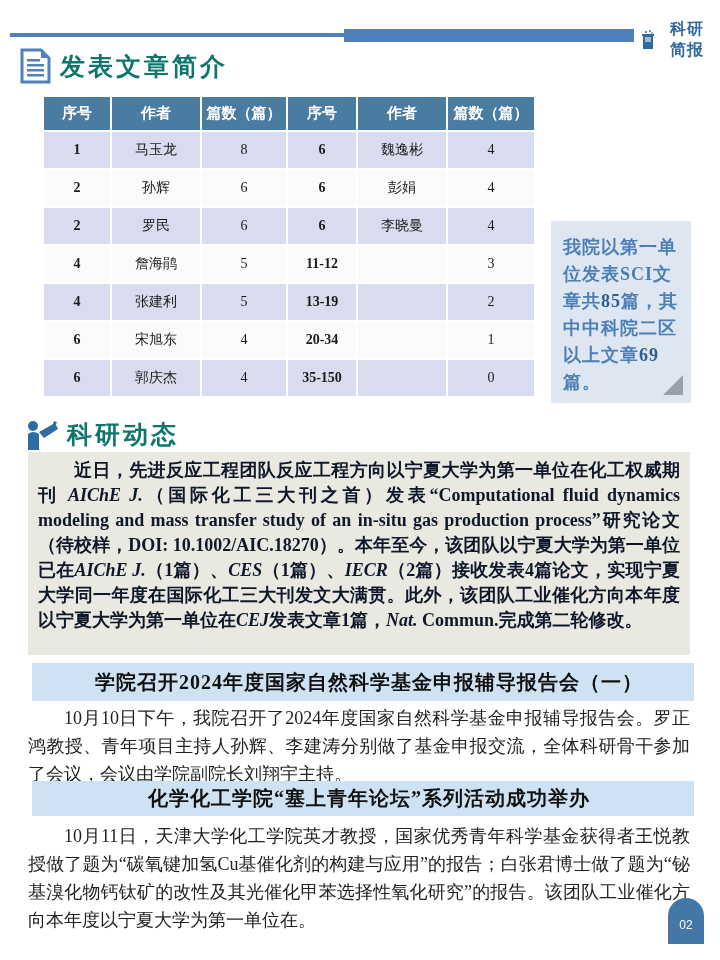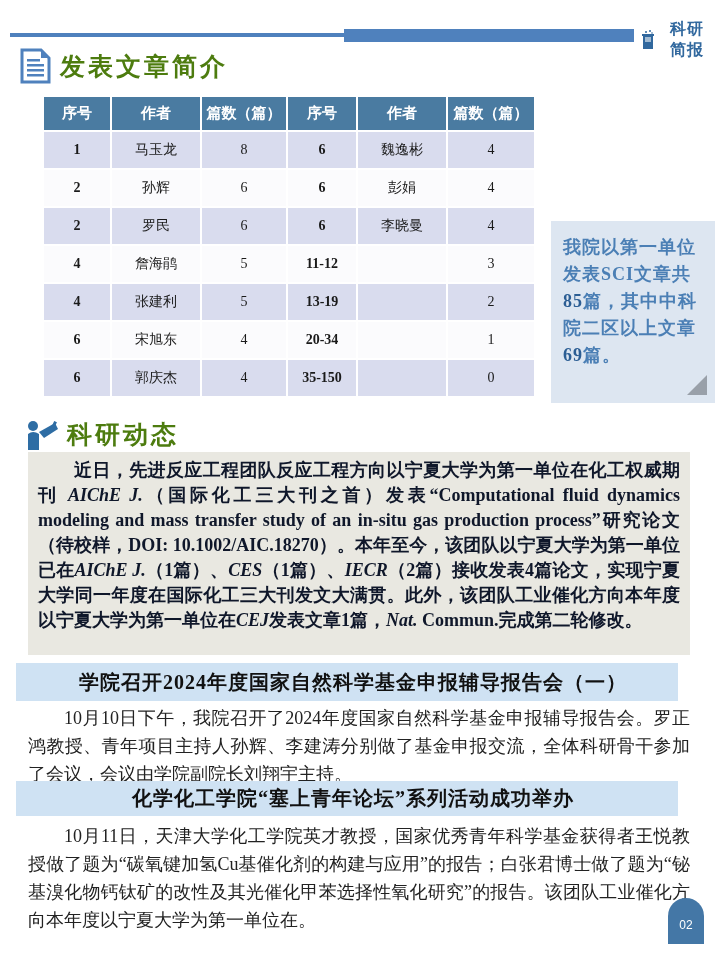--- a/index.html
+++ b/index.html
@@ -9,53 +9,53 @@
     background:#ffffff; overflow:hidden;
   }
   
   .hdr-line  { position:absolute; left:10px;  top:33px; width:334px; height:4px;  background:#4f81bd; }
   .hdr-bar   { position:absolute; left:344px; top:29px; width:290px; height:13px; background:#4f81bd; }
   .hdr-logo  { position:absolute; left:640px; top:19px; display:flex; align-items:center; gap:14px; }
   .hdr-logo .txt { font-family:"Liberation Sans",sans-serif; font-weight:bold; font-size:16px; color:#31689e; letter-spacing:1px; }
   
   .sec1-title { position:absolute; left:20px; top:48px; display:flex; align-items:center; gap:9px; }
   .sec2-title { position:absolute; left:25px; top:418px; display:flex; align-items:center; gap:8px; }
-  .sec-title-txt { font-family:Liberation Sans, sans-serif; font-weight:bold; font-size:25px; color:#4d7c0f; letter-spacing:3px; }
+  .sec-title-txt { font-family:Liberation Sans, sans-serif; font-weight:bold; font-size:25px; color:#0f766e; letter-spacing:3px; }
   
   .pub-table { position:absolute; left:42px; top:95px; border-collapse:separate; border-spacing:2px; }
   .pub-table th {
     background:#4a7ba1; color:#ffffff; font-family:"Liberation Sans",sans-serif;
     font-weight:bold; font-size:15px; height:33px; text-align:center;
   }
   .pub-table td { height:36px; text-align:center; font-size:14px; color:#1a1a1a; }
   .pub-table tr.alt td { background:#d9dcee; }
   .pub-table tr.plain td { background:#fbfbfd; }
   .pub-table td.b { font-weight:bold; }
   .c0 { width:66px; } .c1 { width:88px; } .c2 { width:84px; }
   .c3 { width:68px; } .c4 { width:88px; } .c5 { width:86px; }
   
   .note {
-    position:absolute; left:551px; top:221px; width:164px; height:182px;
+    position:absolute; left:551px; top:221px; width:140px; height:182px;
     background:#dde6f1; padding:13px 10px 10px 12px;
   }
   .note p { font-size:18px; font-weight:bold; color:#4b7fb5; line-height:27px; letter-spacing:1px; }
   .note .num { color:#2c5e94; }
   .note-fold {
     position:absolute; right:8px; bottom:8px; width:0; height:0;
     border-bottom:20px solid #99a0a9; border-left:20px solid transparent;
   }
   
   .para1 {
     position:absolute; left:28px; top:452px; width:662px; height:203px;
     background:#e9e8e1; padding:6px 10px 6px 10px;
   }
   .para1 p { font-size:18px; font-weight:bold; color:#0f172a; line-height:25px;
              text-align:justify; text-indent:2em; }
   .it { font-style:italic; }
-  .banner { position:absolute; left:16px; width:662px; background:#cfe2f3;
+  .banner { position:absolute; left:32px; width:662px; background:#cfe2f3;
             display:flex; align-items:center; justify-content:center;padding-left:12px; }
   .banner1 { top:663px; height:38px; }
   .banner2 { top:781px; height:35px; }
   .banner span { font-size:20px; font-weight:bold; color:#111; letter-spacing:1px; }
   .bodypara { position:absolute; left:28px; width:662px; }
   .bodypara p { font-size:18px; color:#222; line-height:28px; text-align:justify; text-indent:2em; }
   .para2 { top:704px; }
   .para3 { top:822px; }
   
   .page-badge {

